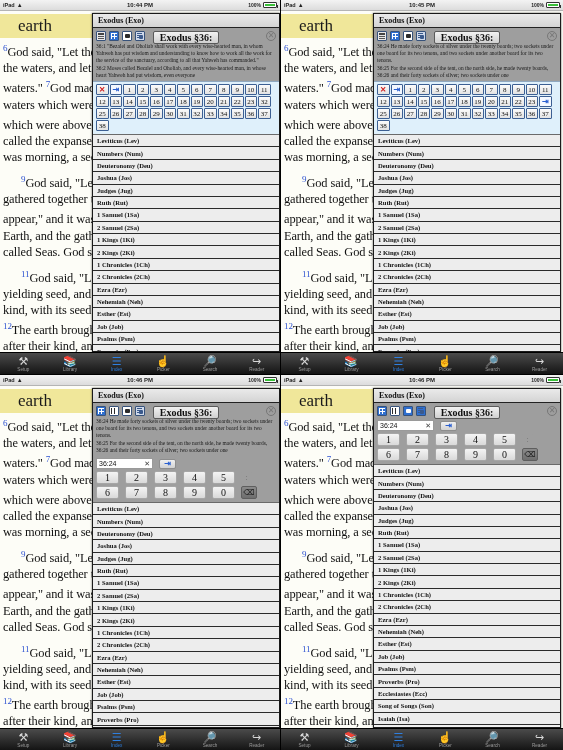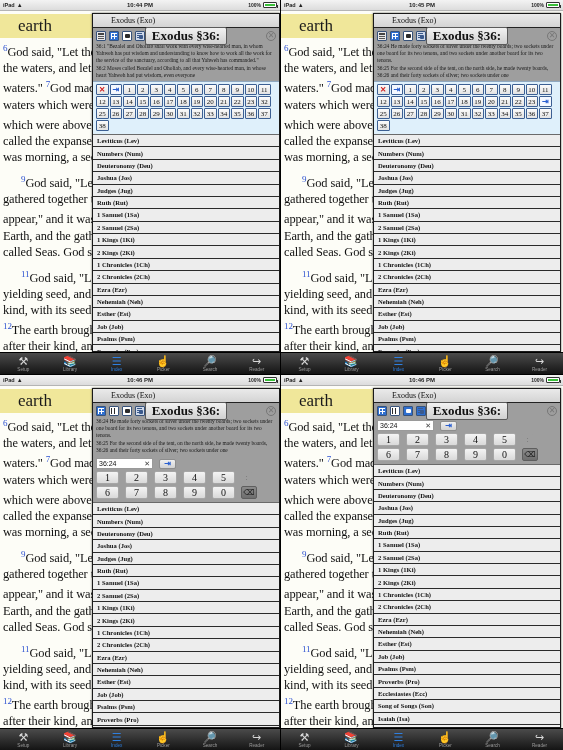--- a/index.html
+++ b/index.html
@@ -91,22 +91,22 @@
     left:92px; top:13px; width:188px; bottom:22px;
     background:#e9e9e9;
     border:1px solid #1a1a1a;
     display:flex; flex-direction:column;
     box-shadow:0 0 2px rgba(0,0,0,.6);
   }
   .pop-title{
     background:linear-gradient(#eaeaea,#d4d4d4);
     border-bottom:1px solid #222;
     font-family:"Liberation Serif", serif;
-    font-weight:normal; font-size:8px; color:#111;
-    padding:2px 4px 2px 18px;
+    font-weight:bold; font-size:8px; color:#111;
+    padding:2px 4px 2px 5px;
     flex:0 0 auto;
   }
   .pop-body{
     background:#9e9e9e;
     flex:0 0 auto;
   }
   .pop-toolbar{
     height:15px;
     display:flex; align-items:center;
     padding:1px 3px;
@@ -139,21 +139,21 @@
      background:#3b5a8c; border-radius:1px;}
   .tbi.page.sel{background:#2f6fd0;}
   .pop-ref{
     position:absolute; left:0; right:0; text-align:center; pointer-events:none;
   }
   .pop-ref span{
     display:inline-block;
     background:linear-gradient(#f2f2f2,#d0d0d0);
     border:1px solid #5a5a5a; border-radius:2px;
     font-family:"Liberation Serif", serif; font-weight:bold;
-    font-size:13px; color:#111; padding:0px 6px;
+    font-size:10px; color:#111; padding:0px 6px;
     pointer-events:auto;
   }
   .pop-close{
     margin-left:auto; width:10px;height:10px;border-radius:50%;
     border:1px solid #777; color:#777; font-size:8px; line-height:8px; text-align:center;
     font-family:"Liberation Sans",sans-serif;
   }
   .pop-verses{
     background:#9e9e9e;
     color:#1a1a1a;

